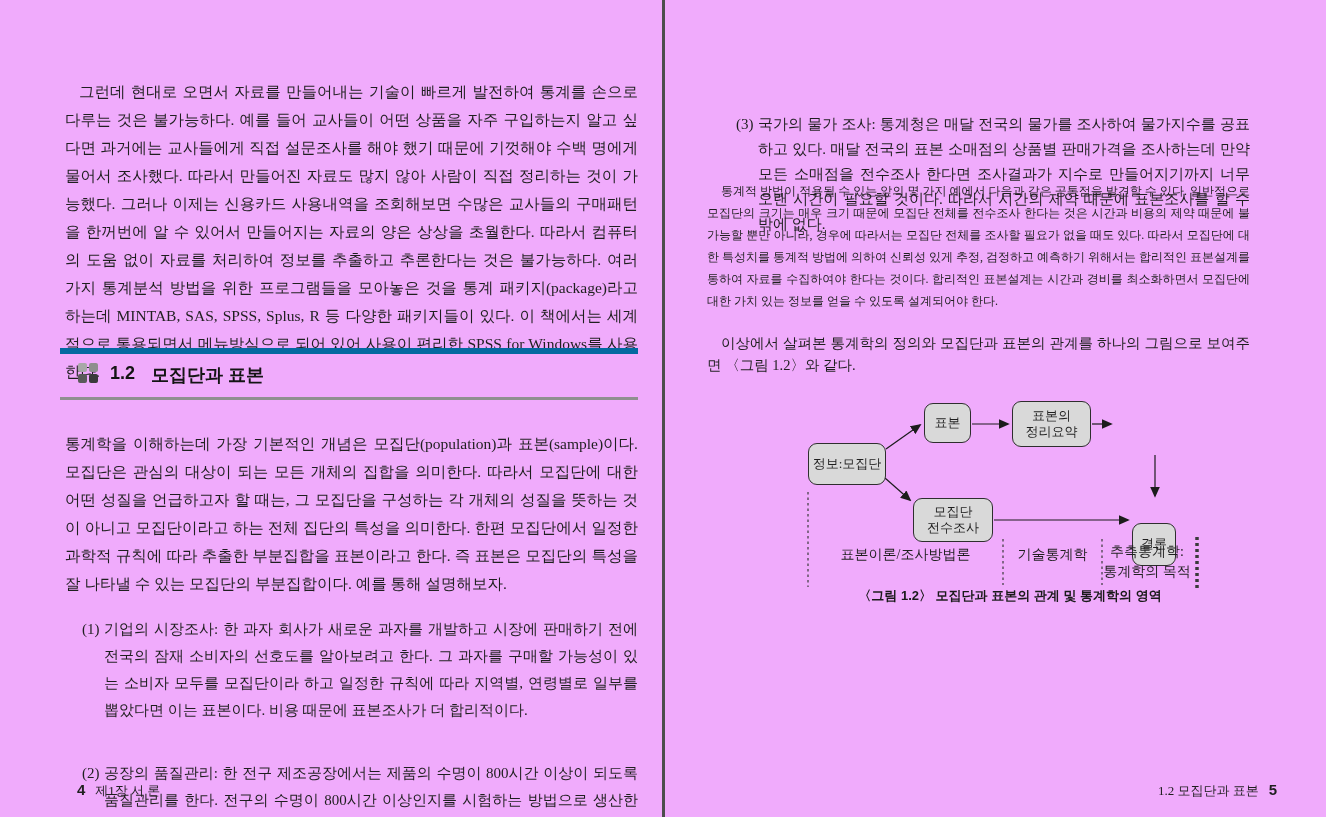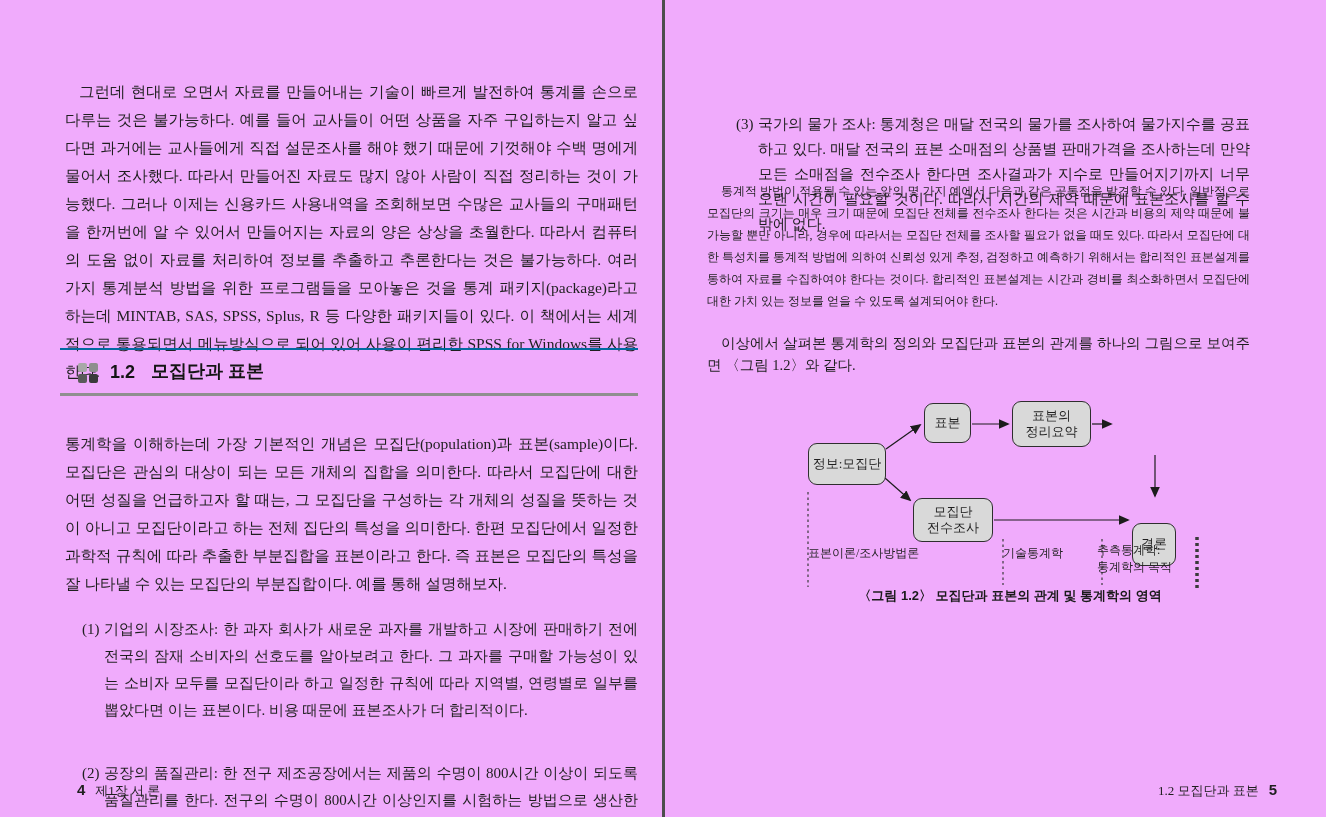--- a/index.html
+++ b/index.html
@@ -16,23 +16,23 @@
   }
   
   .para { position:absolute; text-align:justify; }
   .indent-first { text-indent:14px; }
   .preline { white-space:pre-line; }
 
   
   .lp-para1 { left:65px; top:78px; width:573px; font-size:15.5px; line-height:28px; }
   .lp-heading {
     position:absolute; left:60px; top:348px; width:578px;
-    border-top:2px solid #0369a1; border-bottom:3px solid #8f8f8f;
+    border-top:6px solid #0369a1; border-bottom:3px solid #8f8f8f;
     padding:9px 0 10px 0;
-    display:flex; align-items:flex-end;
+    display:flex; align-items:flex-start;
     font-family:"Liberation Sans","DejaVu Sans",sans-serif;
     font-weight:bold; font-size:18px; color:#141414;
   }
   .sq-icon { display:inline-grid; grid-template-columns:9px 9px; grid-template-rows:9px 9px;
              gap:2px; margin:0 12px 0 18px; }
   .sq-icon span { border-radius:2px; }
   .sq-tl { background:#a8a8a8; } .sq-tr { background:#8e8e8e; }
   .sq-bl { background:#5a5a5a; } .sq-br { background:#3a3a3a; }
   .heading-title { margin-left:16px; }
   .lp-para2 { left:65px; top:430px; width:573px; font-size:15.5px; line-height:28px; }
@@ -59,21 +59,21 @@
     display:flex; align-items:center; justify-content:center; text-align:center;
     font-size:13px; line-height:1.25; white-space:pre-line; box-sizing:border-box;
   }
   .fbox-population { left:8px;  top:51px;  width:78px; height:42px; }
   .fbox-sample     { left:124px; top:11px; width:47px; height:40px; }
   .fbox-summary    { left:212px; top:9px;  width:79px; height:46px; }
   .fbox-inference  { left:314px; top:1px;  width:80px; height:61px; font-size:12.5px;
                      box-shadow:4px 2px 0 #161616; }
   .fbox-census     { left:113px; top:106px; width:80px; height:44px; }
   .fbox-conclusion { left:332px; top:107px; width:44px; height:43px;margin-top:24px; }
-  .fregion { position:absolute; text-align:left; font-size:12px; line-height:1.4; }
+  .fregion { position:absolute; text-align:center; font-size:14px; line-height:1.4; }
   .fregion-1 { left:8px;  width:195px; top:153px; }
   .fregion-2 { left:203px; width:99px; top:153px; }
   .fregion-3 { left:297px; width:100px; top:150px; }
   .fig-caption {
     position:absolute; left:800px; top:587px; width:420px; text-align:center;
     font-family:"Liberation Sans","DejaVu Sans",sans-serif; font-weight:bold; font-size:13px;
     color:#1a1a1a;
   }
 </style>
 </head>

